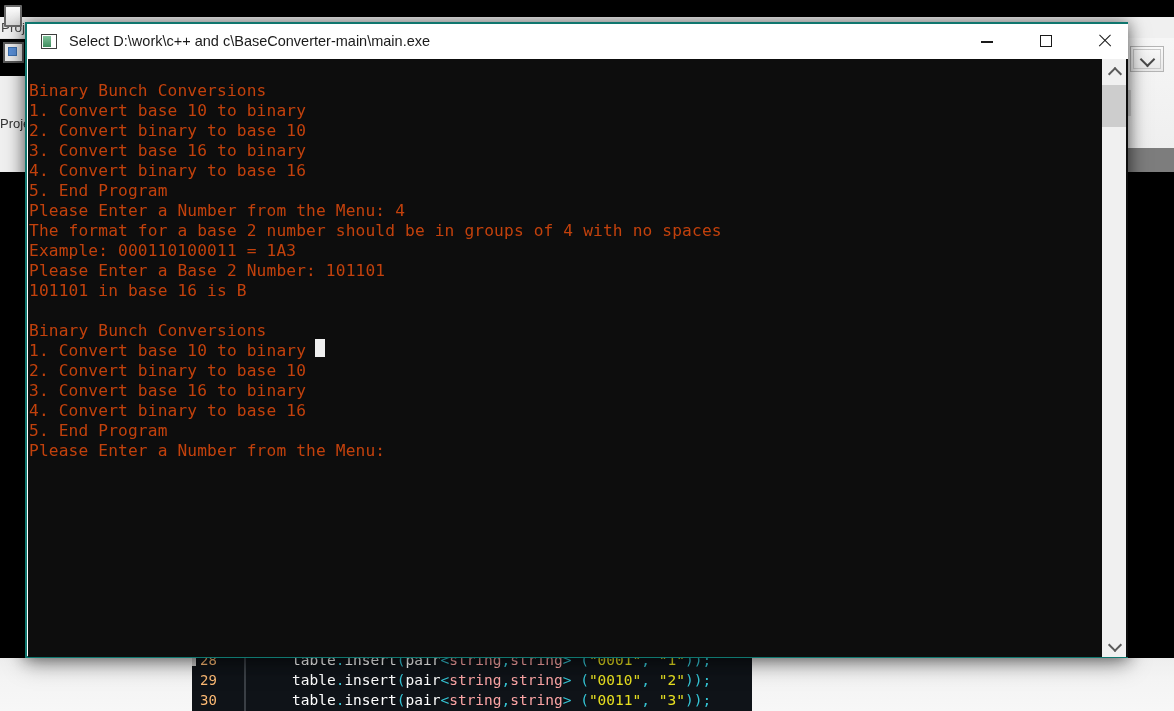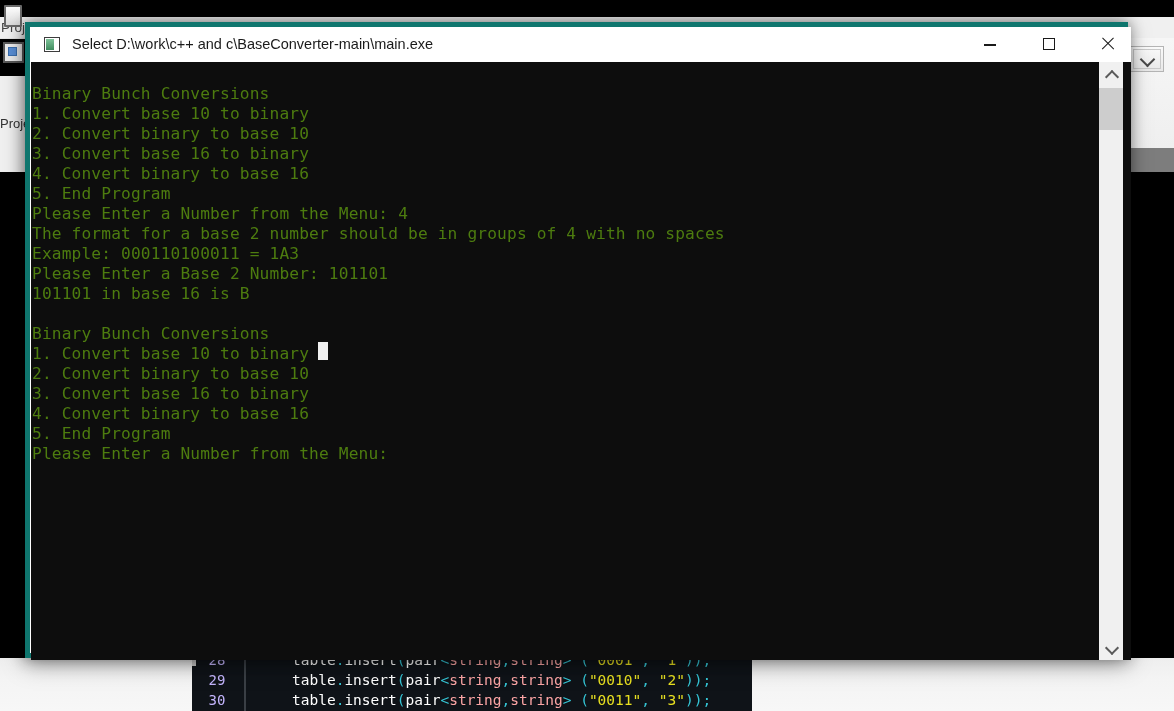--- a/index.html
+++ b/index.html
@@ -166,22 +166,22 @@
     width: 560px;
     height: 20px;
     line-height: 20px;
     font-size: 14.5px;
     white-space: pre;
   }
   .code-ln {
     position: absolute;
     left: 8px;
     width: 34px;
-    text-align: center;
-    color: #c4b5fd;
+    text-align: left;
+    color: #fdba74;
     font-size: 14px;
   }
   .code-src {
     position: absolute;
     left: 100px;
     color: #e6e6e6;
   }
   .tok-punct { color: #35c6d6; }
   .tok-type  { color: #fca5a5; }
   .tok-str   { color: #e8e020; }
@@ -205,21 +205,21 @@
     background: linear-gradient(to bottom, #eeeeee 0%, #f4f4f4 40%, #f7f7f7 100%);
   }
 
   
   .console-win {
     position: absolute;
     left: 25px; top: 22px;
     width: 1103px; height: 636px;
     background: #ffffff;
     box-shadow: 0 0 14px rgba(0,0,0,0.45), 0 6px 22px rgba(0,0,0,0.35);
-    border: 5px solid #0f766e;
+    border: 2px solid #0f766e;
     box-sizing: border-box;
   }
   .console-titlebar {
     position: absolute;
     left: 0; top: 0;
     width: 1101px; height: 35px;
     background: #ffffff;
     border-bottom: 1px solid #ffffff;
   }
   .console-icon {
@@ -295,21 +295,21 @@
     background: #0d0d0d;
     overflow: hidden;
   }
   .console-text {
     position: absolute;
     left: 1px; top: 22px;
     width: 1060px;
     font-family: "DejaVu Sans Mono", "Liberation Mono", monospace;
     font-size: 16.2px;
     line-height: 20px;
-    color: #4d7c0f;
+    color: #c2410c;
     white-space: pre;
     letter-spacing: 0.15px;
   }
   .console-line { height: 20px; }
   .console-cursor {
     position: absolute;
     left: 287px; top: 280px;
     width: 10px; height: 18px;
     background: #efefef;
   }

